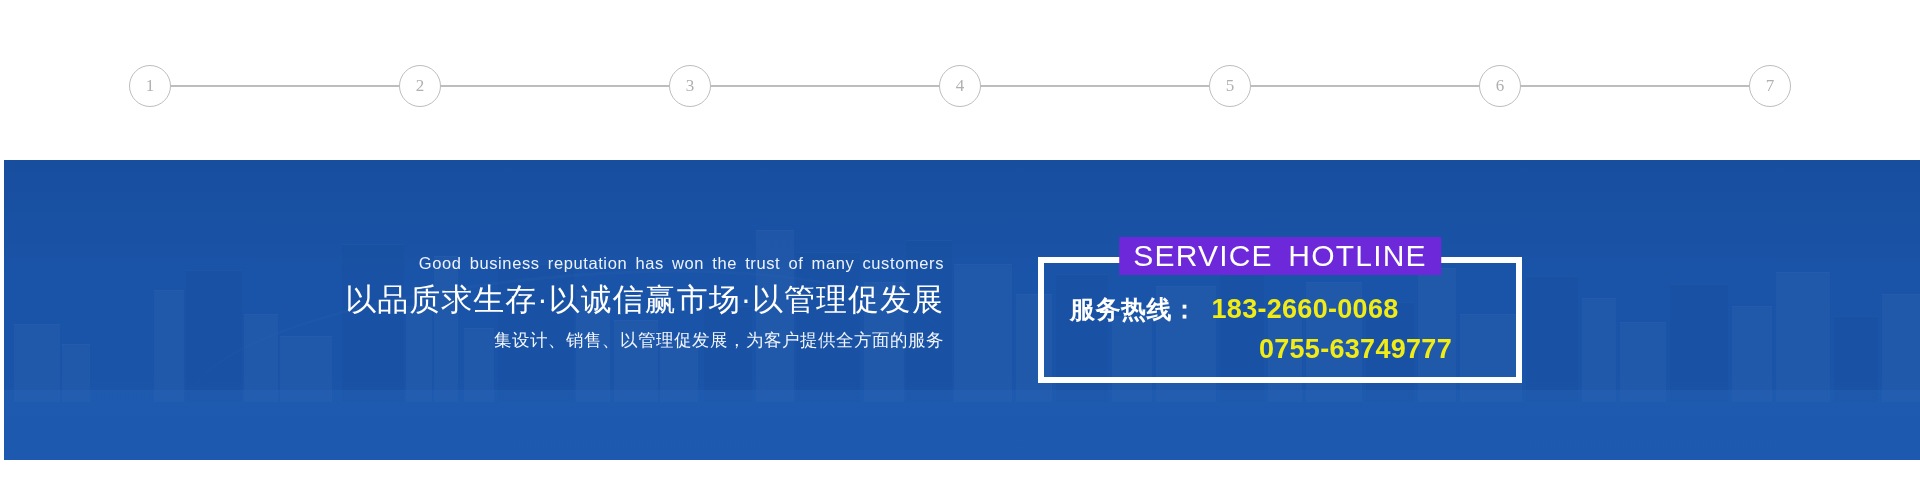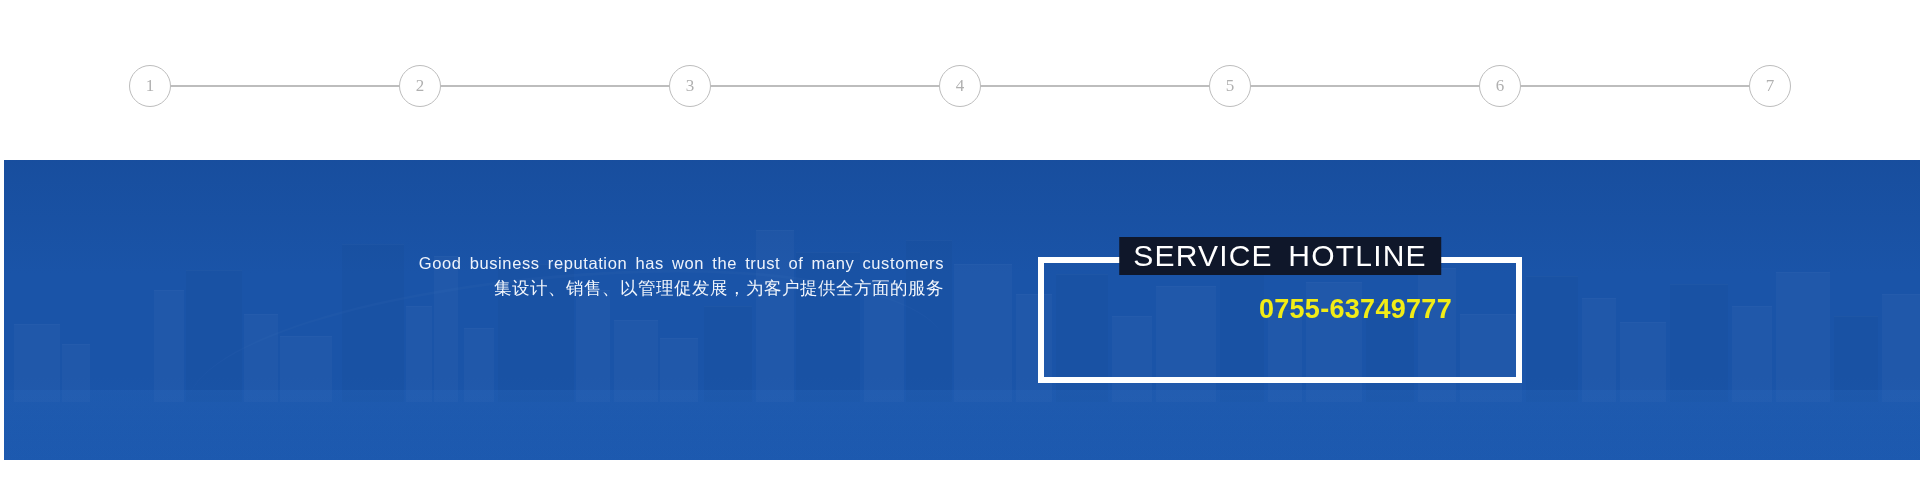--- a/index.html
+++ b/index.html
@@ -87,21 +87,21 @@
   }
 
   
   .hotline {
     position:absolute; left:1034px; top:97px;
     width:484px; height:126px;
     border:6px solid #ffffff;
   }
   .hotline-title {
     position:absolute; left:50%; top:-26px; transform:translateX(-50%);
-    background:#0f172a;
+    background:#6d28d9;
     padding:0 14px;
     color:#ffffff;
     font-size:30px; line-height:38px;
     letter-spacing:1.2px; word-spacing:6px;
     white-space:nowrap;
     font-weight:400;
   }
   .hotline-rows {
     position:absolute; left:0; right:0; top:26px;
     padding:0 26px;
@@ -197,26 +197,31 @@
       <div class="bldg" style="left:1728px;width:40px;  height:96px;"></div>
       <div class="bldg" style="left:1772px;width:54px;  height:130px;"></div>
       <div class="bldg dk" style="left:1830px;width:44px;  height:86px;"></div>
       <div class="bldg" style="left:1878px;width:38px;  height:108px;"></div>
       <div class="road-curve"></div>
     </div>
     <div class="road"></div>
 
     <div class="slogan">
       <div class="slogan-en">Good business reputation has won the trust of many customers</div>
+      <div class="slogan-cn">以品质求生存·以诚信赢市场·以管理促发展</div>
       <div class="slogan-sub">集设计、销售、以管理促发展，为客户提供全方面的服务</div>
     </div>
 
     <div class="hotline">
       <div class="hotline-title">SERVICE  HOTLINE</div>
       <div class="hotline-rows">
+        <div class="hl-row">
+          <span class="hl-label">服务热线：</span>
+          <span class="hl-num">183-2660-0068</span>
+        </div>
         <div class="hl-row r2">
           <span class="hl-num">0755-63749777</span>
         </div>
       </div>
     </div>
   </div>
 
   <div class="bottom-white"></div>
 
 </div>

